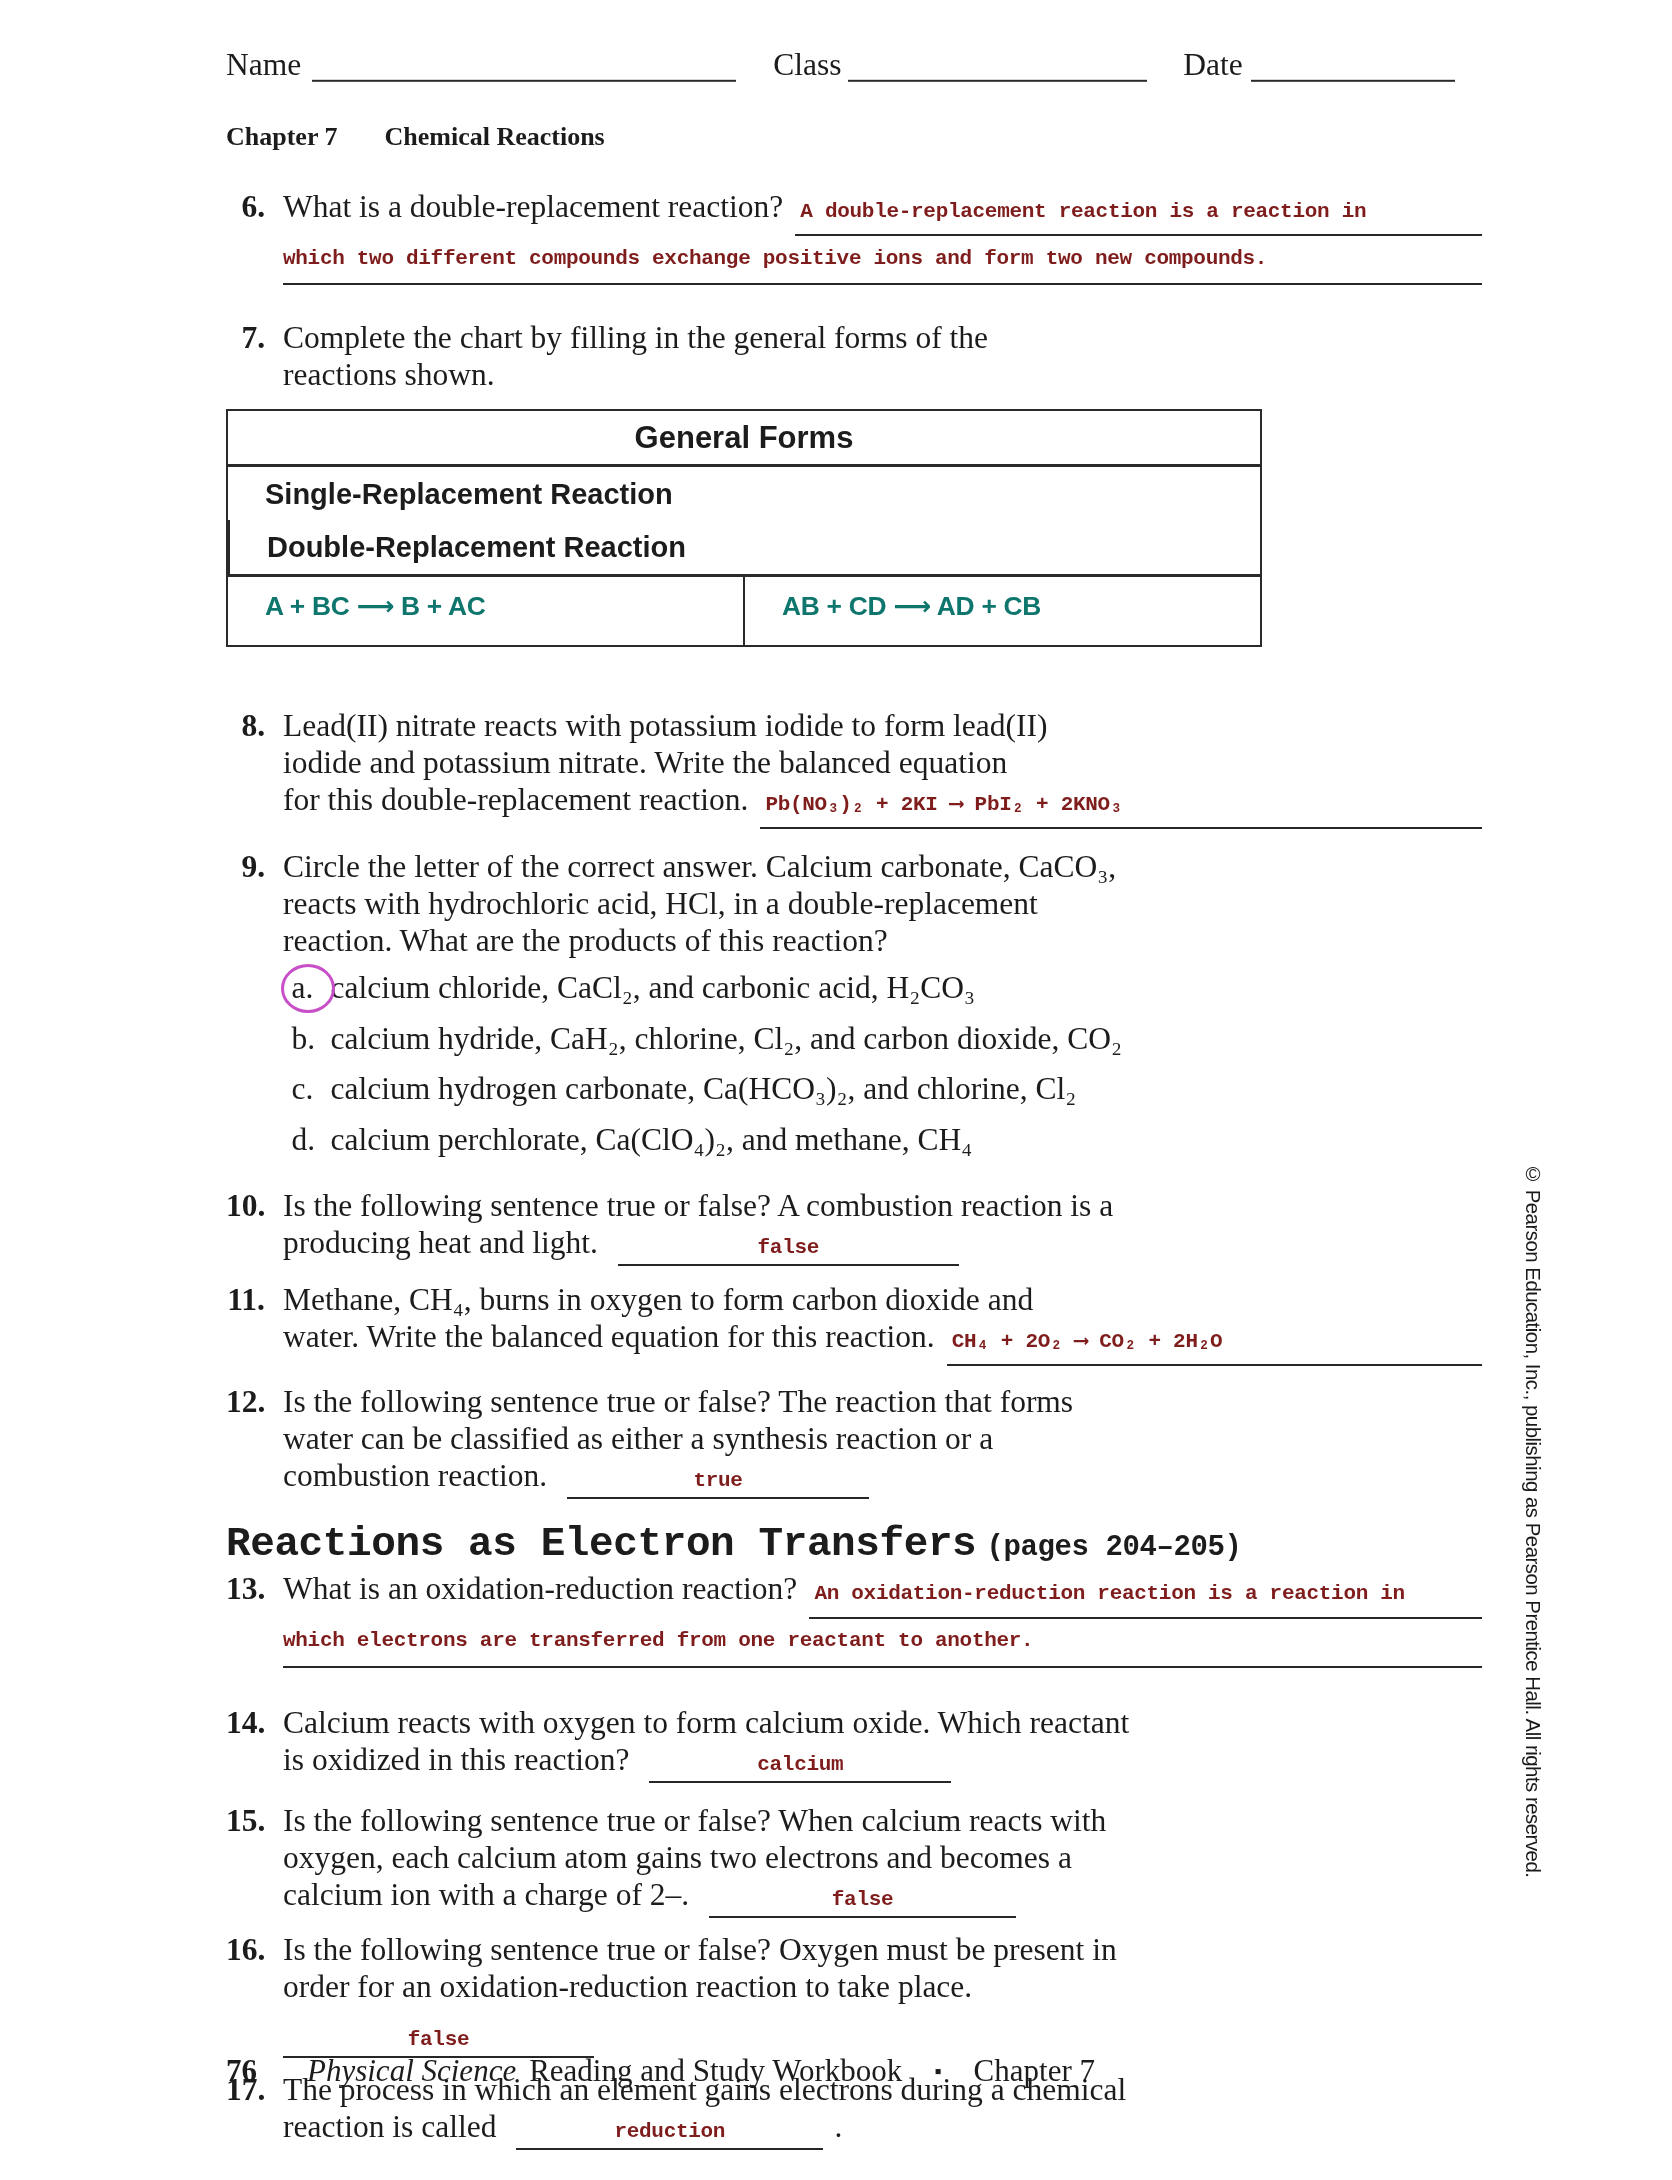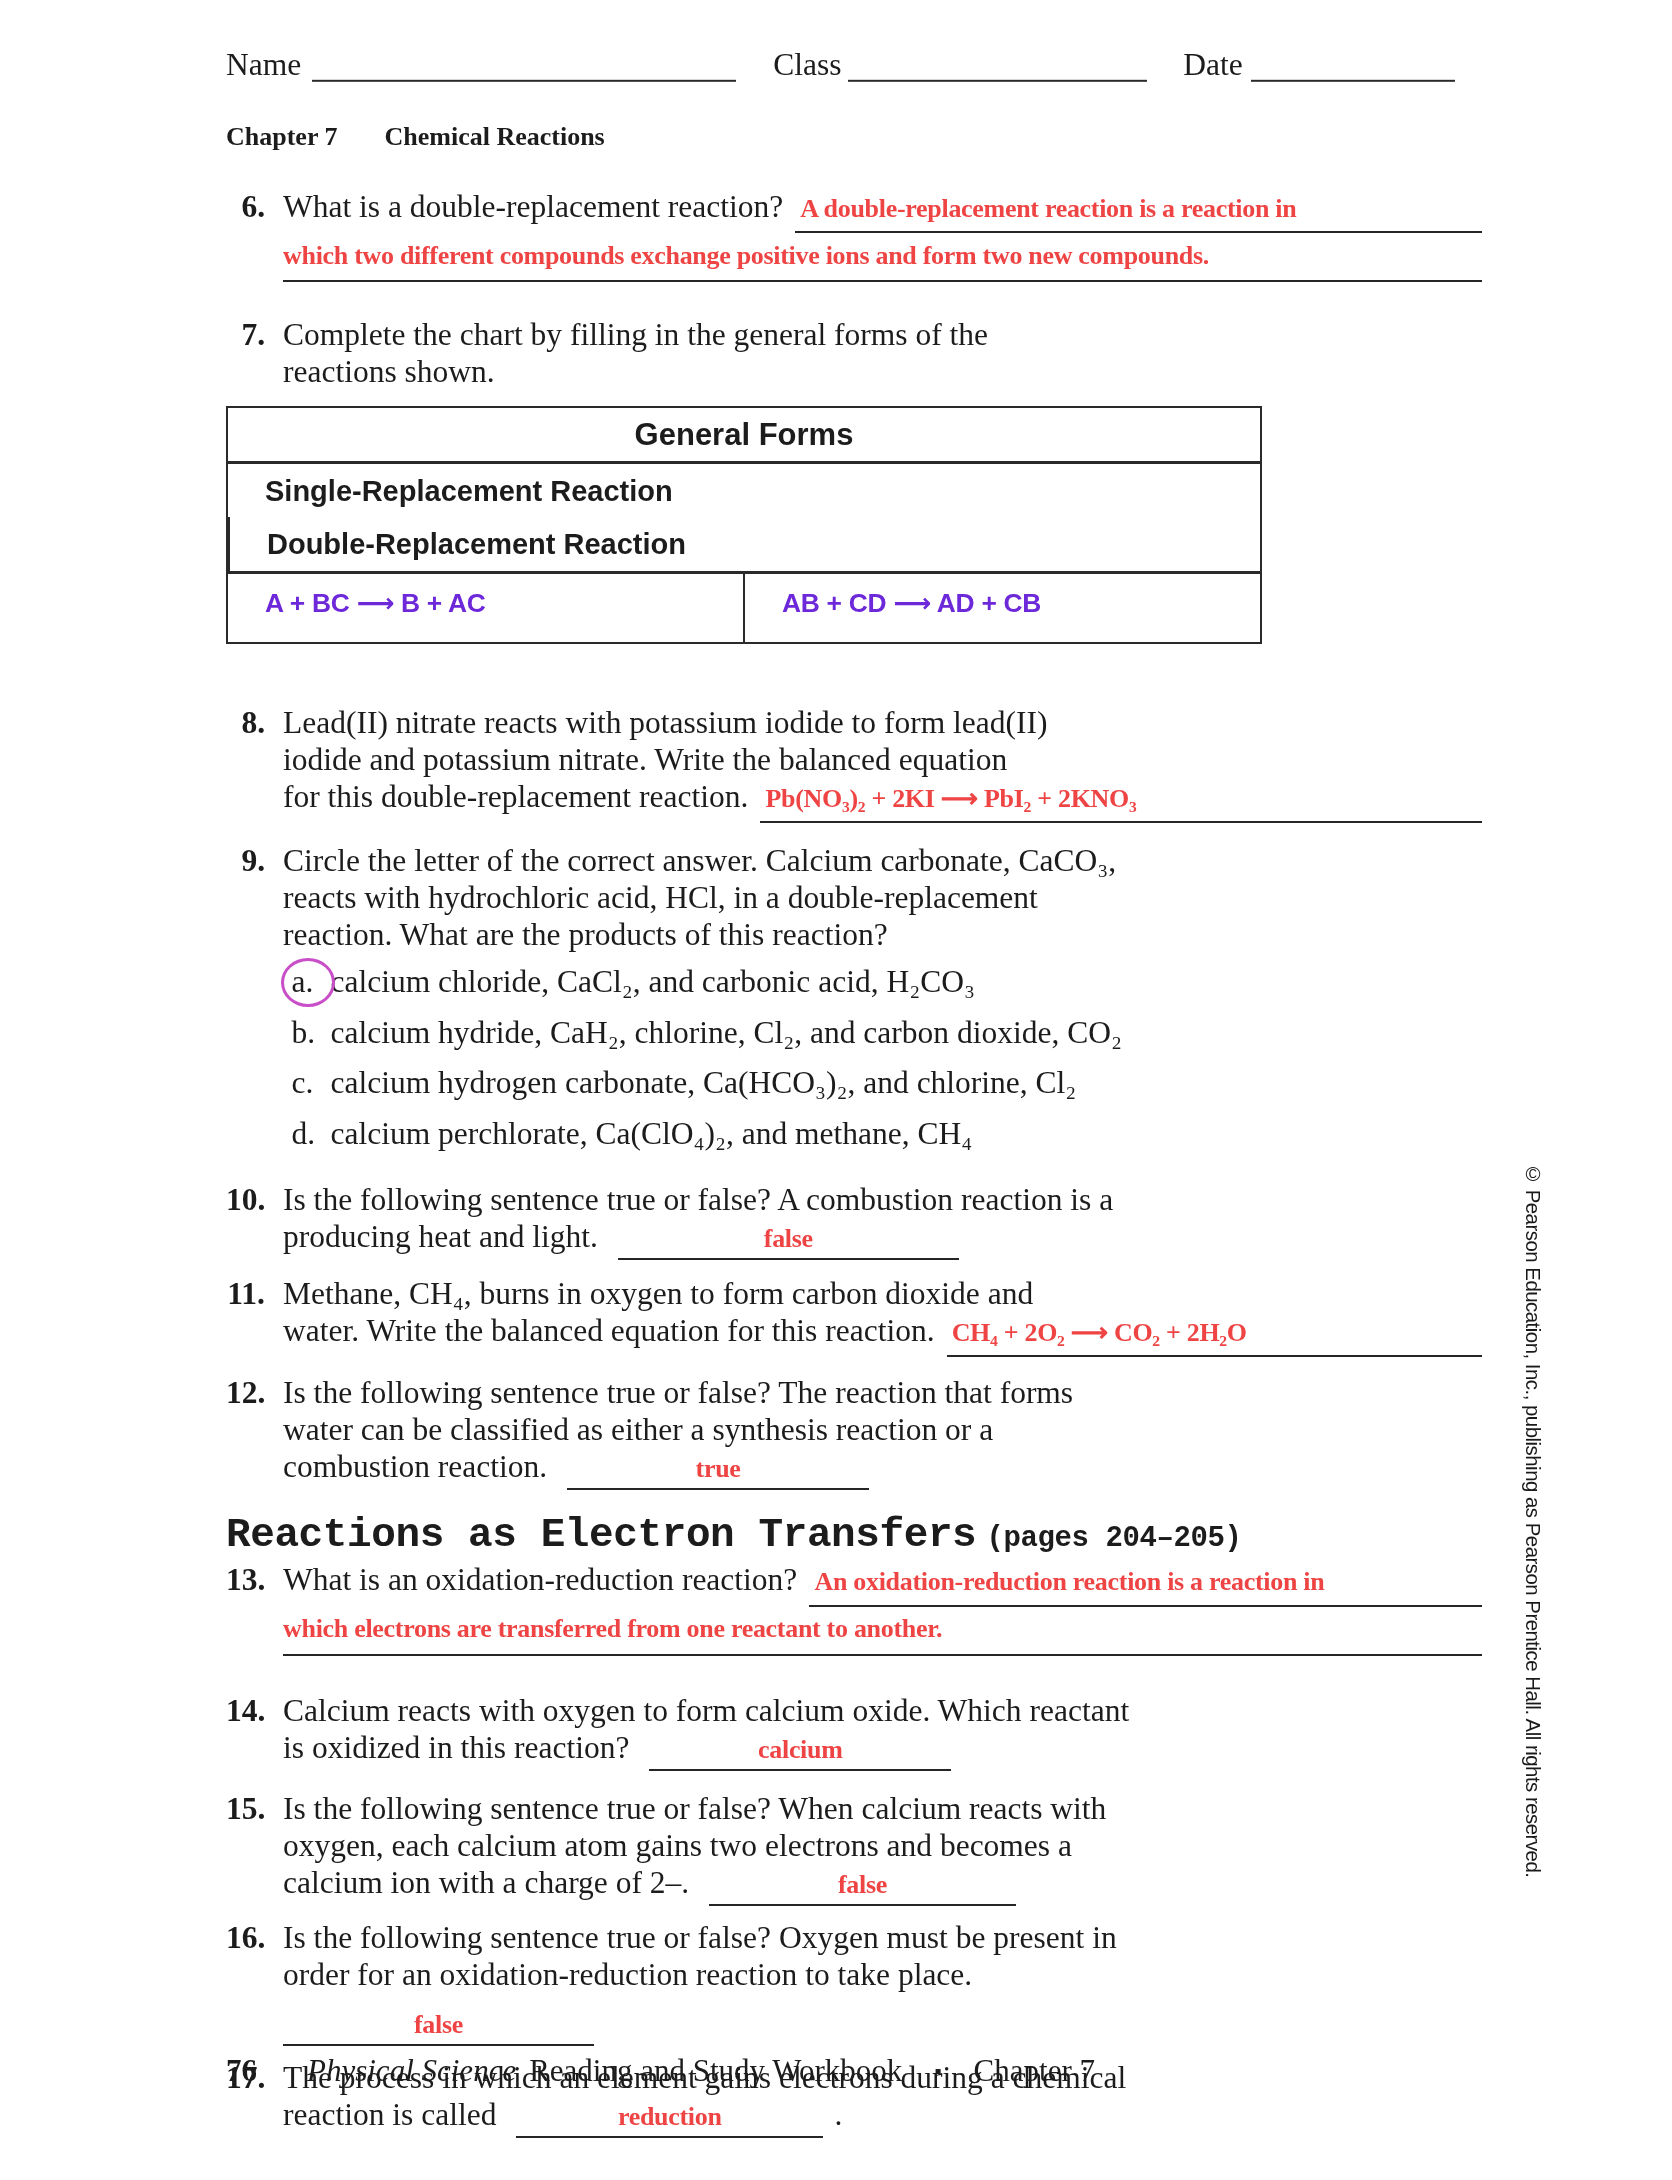--- a/index.html
+++ b/index.html
@@ -21,21 +21,21 @@
   .chapter { font-weight:bold; font-size:26px; margin-bottom:36px; }
   .chapter .ctitle { margin-left:47px; }
 
   
   .q { display:flex; margin-bottom:17px; }
   .qnum { flex:none; width:39px; margin-right:18px; text-align:right; font-weight:bold; font-size:31.5px; line-height:37px; }
   .qbody { flex:1; font-size:31.5px; line-height:37px; }
   .qline { min-height:37px; }
 
   
-  .ans { font-family:Liberation Serif, serif; font-weight:bold; color:#ef4444; font-size:26px; letter-spacing:-0.3px; }
+  .ans { font-family:Liberation Mono, monospace; font-weight:bold; color:#7f1d1d; font-size:21px; letter-spacing:-0.3px; }
   .fill-line { display:flex; align-items:baseline; }
   .fill-line .qtext { white-space:nowrap; }
   .ansfill { flex:1; margin-left:12px; padding-left:5.1px; padding-bottom:4.3px; border-bottom:2.6px solid #262626; white-space:nowrap; overflow:hidden; }
   .full-underline { display:block; border-bottom:2.6px solid #262626; padding-bottom:6.8px; margin-top:3.4px; white-space:nowrap; overflow:hidden; }
   .blank { display:inline-block; border-bottom:2.6px solid #262626; text-align:center; line-height:1; padding-bottom:6px; margin-left:12px; }
   .suffix { margin-left:3.4px; }
 
   
   .opts { margin:10.2px 0 1.7px 8.5px; }
   .opt { display:flex; margin-bottom:13.6px; }
@@ -45,21 +45,21 @@
 
   
   .gtable { width:1032px; border:2.6px solid #2a2a2a; margin:15.3px 0 60px 0;
             font-family:"Liberation Sans","DejaVu Sans",sans-serif; }
   .t-title { text-align:center; font-weight:bold; font-size:31px; padding:9.4px 0 7.7px 0; border-bottom:3.4px solid #2a2a2a; }
   .t-cols { display:flex; border-bottom:3.4px solid #2a2a2a;flex-direction:column; }
   .t-row { display:flex; height:68px; }
   .t-col, .t-cell { flex:1; }
   .t-col { font-weight:bold; font-size:29px; padding:11px 0 9.4px 37px; }
   .t-col + .t-col, .t-cell + .t-cell { border-left:2.6px solid #2a2a2a; }
-  .t-cell { padding:13.6px 0 0 37px; font-weight:bold; font-size:26.4px; color:#6d28d9; letter-spacing:-0.3px; }
+  .t-cell { padding:13.6px 0 0 37px; font-weight:bold; font-size:26.4px; color:#0f766e; letter-spacing:-0.3px; }
 
   
   .sechead { font-family:Liberation Mono, monospace; font-weight:bold; font-size:41px; letter-spacing:-0.4px; margin:22px 0 3px 0; }
   .secpages { font-size:29px; margin-left:10.2px; }
 
   
   .footer { position:absolute; left:226px; top:2053px; font-size:31px; display:flex; align-items:baseline; }
   .f-page { font-weight:bold; margin-right:50px; }
   .f-italic { font-style:italic; }
   .f-rest { margin-left:13px; }

